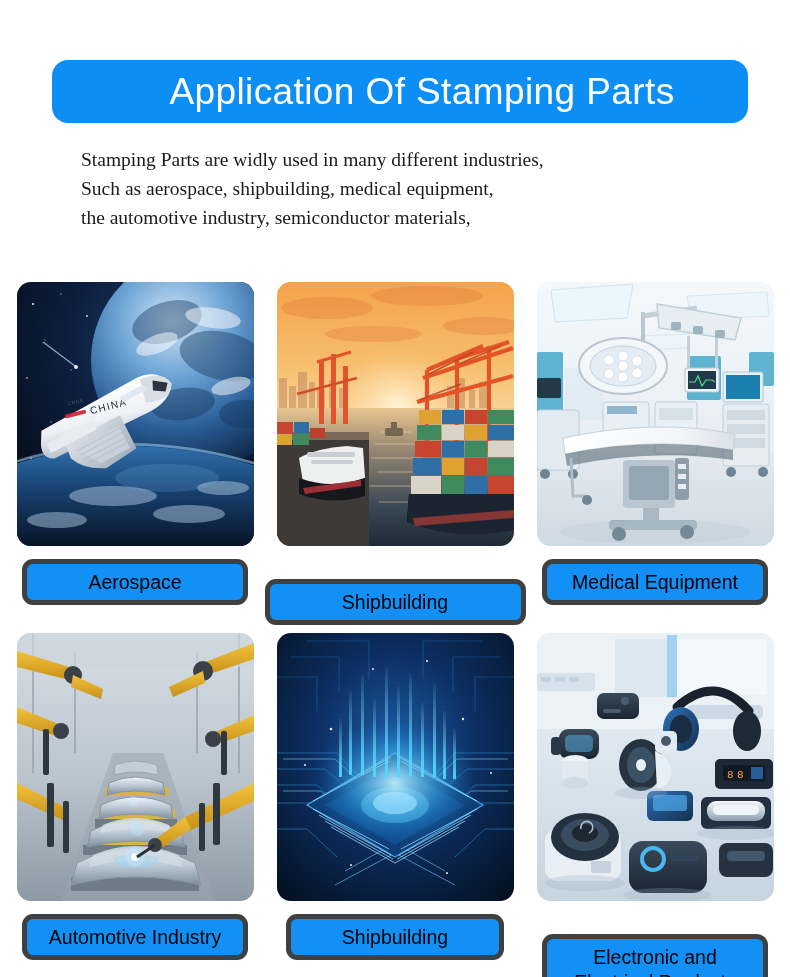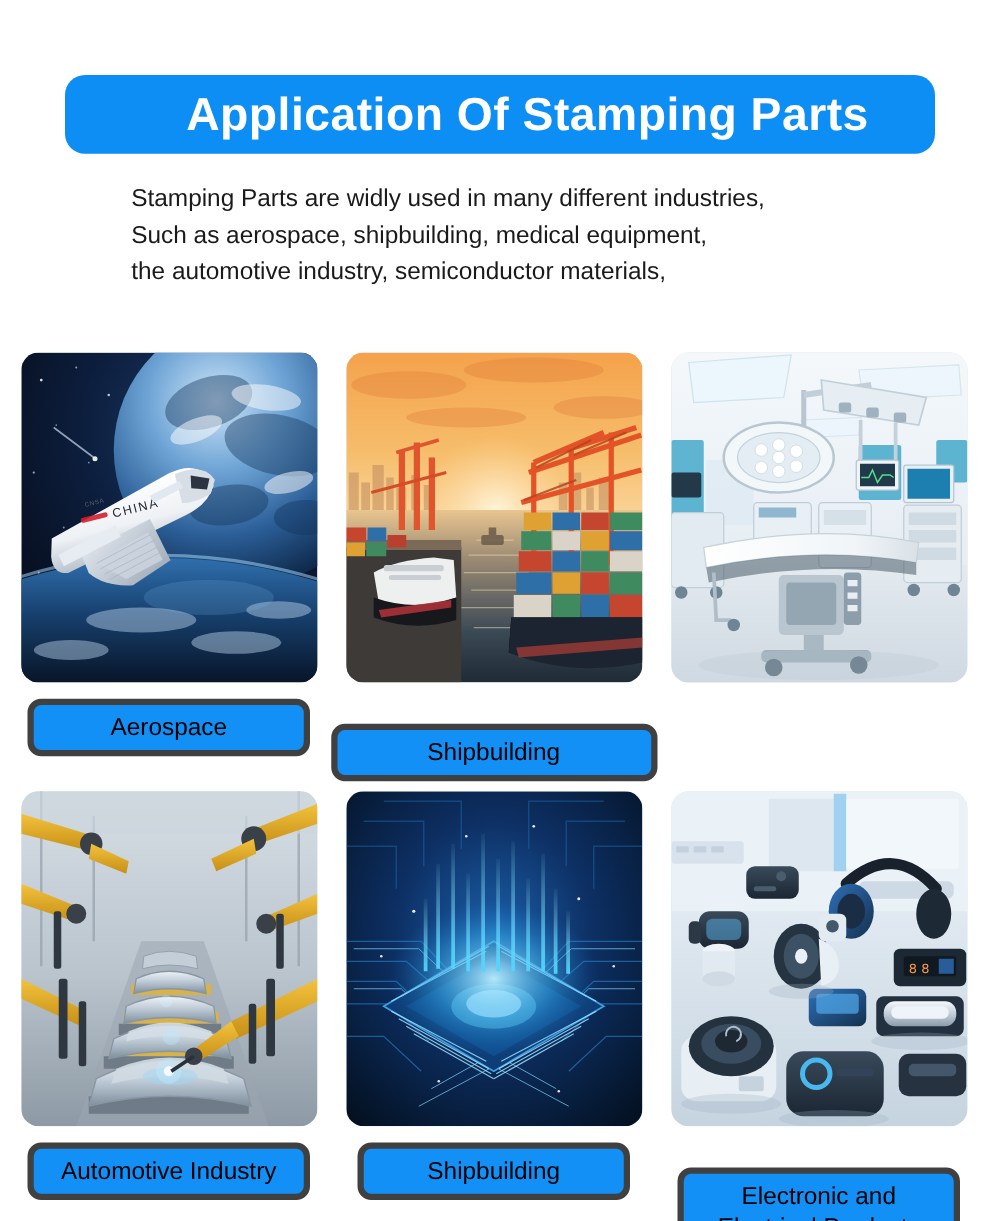--- a/index.html
+++ b/index.html
@@ -30,42 +30,41 @@
     background: #0d8ef5;
     border-radius: 16px;
     display: flex;
     align-items: center;
     justify-content: center;
     box-sizing: border-box;
   }
   .header-title {
     color: #ffffff;
     font-size: 37px;
-    font-weight: bold;
+    font-weight: normal;
     letter-spacing: 0.4px;
     line-height: 1;
     white-space: nowrap;
     font-family: "Liberation Sans", sans-serif;
     margin-left: 44px;
   }
 
   
   .intro {
     position: absolute;
     left: 81px;
     top: 145px;
     width: 660px;
   }
   .intro-line {
     color: #1a1a1a;
     font-size: 19.5px;
     line-height: 29px;
     white-space: nowrap;
-    font-family: Liberation Sans, sans-serif;
-    margin-left: 24px;
+    font-family: Liberation Serif, serif;
   }
 
   
   .grid {
     position: absolute;
     left: 15px;
     top: 282px;
     width: 760px;
   }
   .grid-row {
@@ -464,20 +463,21 @@
                   <rect x="141" y="182" width="8" height="5"></rect>
                   <rect x="141" y="192" width="8" height="5"></rect>
                   <rect x="141" y="202" width="8" height="5"></rect>
                 </g>
               <path d="M34 176 L36 214 L48 214" fill="none" stroke="#b0bec9" stroke-width="3"></path>
               <circle cx="50" cy="218" r="5" fill="#6f8594"></circle>
             </g>
             <ellipse cx="118" cy="250" rx="96" ry="12" fill="#b8c6d1" opacity=".3"></ellipse>
           </svg>
         </div>
+        <div class="label w-wide">Medical Equipment</div>
       </div>
 
     </div>
 
     <div class="grid-row row2">
 
       <div class="cell">
         <div class="thumb">
           <svg viewBox="0 0 237 268" preserveAspectRatio="xMidYMid slice" aria-hidden="true">
             <defs>

